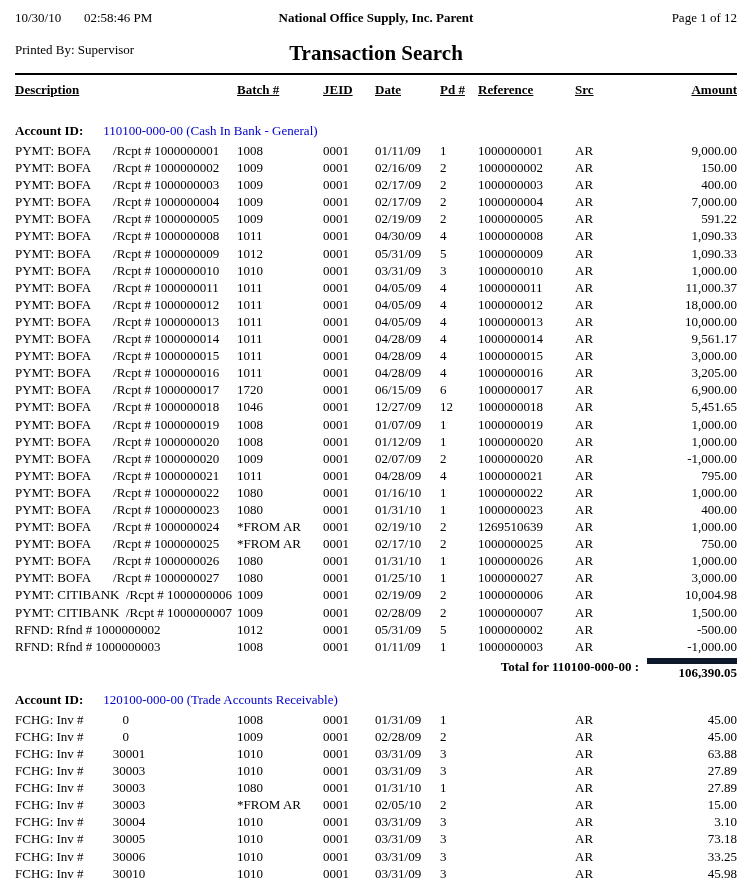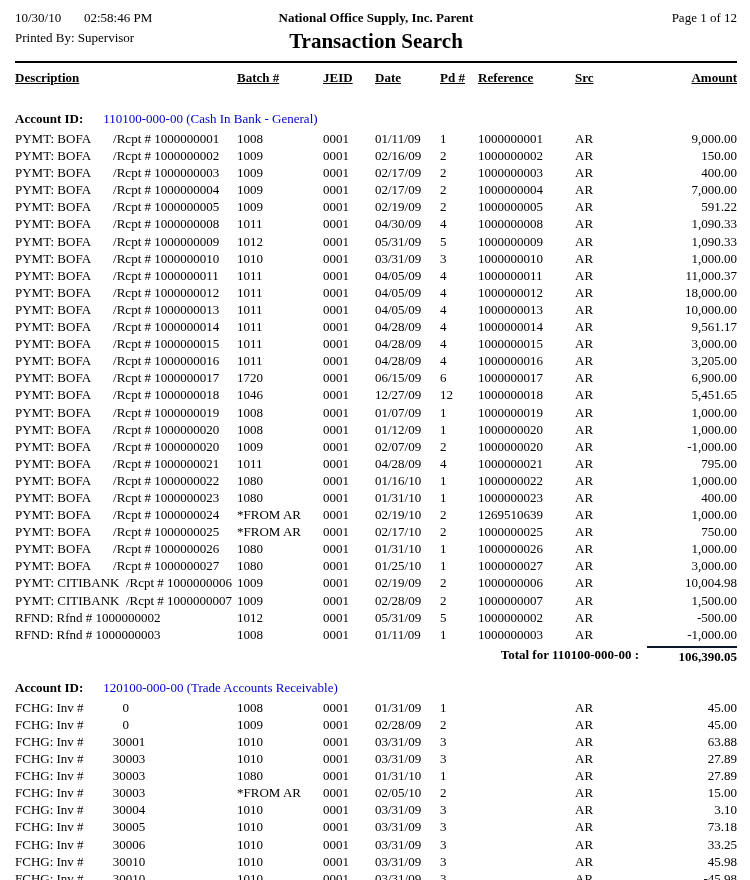--- a/index.html
+++ b/index.html
@@ -8,21 +8,21 @@
     font-family:"Liberation Serif","DejaVu Serif",serif;
     font-size:13px; color:#000;
   }
   .page { padding:10px 13px 0 15px; }
 
   .hline1 { display:flex; align-items:center; }
   .dt { width:230px; white-space:pre; }
   .company { flex:1; text-align:center; font-weight:bold; }
   .pageno { width:230px; text-align:right; }
 
-  .hline2 { display:flex; align-items:flex-start; margin-top:4px; }
+  .hline2 { display:flex; align-items:flex-start; margin-top:16px; }
   .printedby { width:230px; }
   .title { flex:1; text-align:center; font-weight:bold; font-size:21px; margin-top:-1px; }
   .hspacer { width:230px; }
 
   .rule { border-top:2px solid #000; margin-top:7px; }
 
   .grid-row { display:flex; }
   .c { flex:none; overflow:hidden; }
   .c.desc  { width:222px; white-space:pre; }
   .c.batch { width:86px; }
@@ -40,21 +40,21 @@
   .section:not(:first-child) .acct-line { margin-top:13px; }
   .acct-label { font-weight:bold; display:inline-block; width:85px; }
   .acct-value { color:#0000CC; }
 
   .rows { margin-top:2px; }
   .r { height:17.1px; line-height:17.1px; }
 
   .total-row { display:flex; justify-content:flex-end; font-weight:bold;
                margin-top:3px; height:20px; line-height:17px; }
   .total-amount { display:inline-block; width:90px; margin-left:8px;
-                  text-align:right; border-top:2px solid #0f172a; }
+                  text-align:right; border-top:6px solid #0f172a; }
 </style>
 </head>
 <body>
 
 <div class="page">
 
   <div class="hline1">
     <span class="dt">10/30/10       02:58:46 PM</span>
     <span class="company">National Office Supply, Inc. Parent</span>
     <span class="pageno">Page 1 of 12</span>

